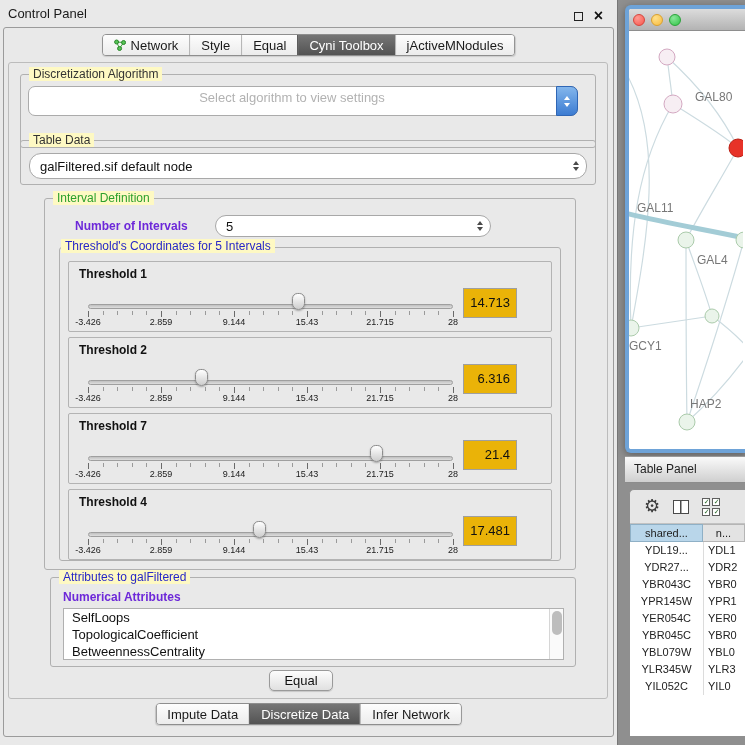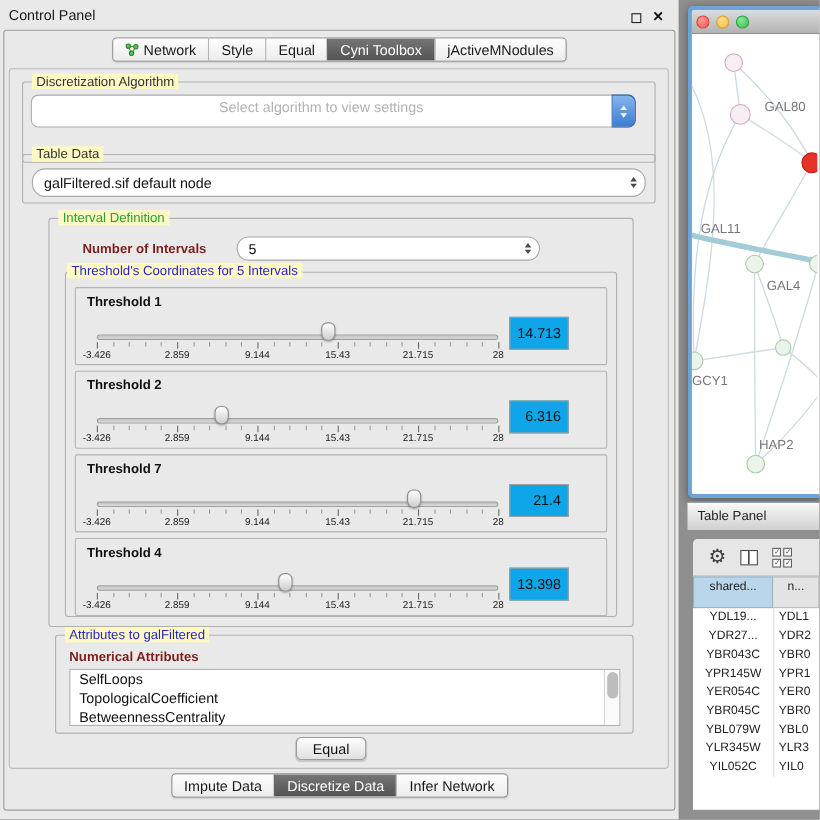--- a/index.html
+++ b/index.html
@@ -40,33 +40,33 @@
   .popup-item{height:16px;line-height:16px;font-size:13px;padding-left:6px;color:#111;white-space:nowrap}
   .popup-item.bold{font-weight:bold}
 
   
   .combo{position:absolute;background:#fff;border:1px solid #a8a8a8;border-radius:12px;font-size:13px;color:#111}
   .combo .val{position:absolute;left:10px;top:50%;transform:translateY(-50%);white-space:nowrap}
   .stepper{position:absolute;right:7px;top:50%;transform:translateY(-50%);display:flex;flex-direction:column;gap:2px}
   .tri-up{width:0;height:0;border-left:3.5px solid transparent;border-right:3.5px solid transparent;border-bottom:4px solid #4a4a4a}
   .tri-down{width:0;height:0;border-left:3.5px solid transparent;border-right:3.5px solid transparent;border-top:4px solid #4a4a4a}
 
-  .bold-label{position:absolute;font-size:12px;font-weight:bold;color:#7f1d1d;white-space:nowrap}
+  .bold-label{position:absolute;font-size:12px;font-weight:bold;color:#6d28d9;white-space:nowrap}
 
   
   #threshold-list{position:absolute;left:14px;top:48px;width:502px;height:314px;border:1px solid #b0b0b0;border-radius:3px;display:flex;flex-direction:column;gap:5px;padding:13px 8px 0 8px}
   .thr-box{position:relative;height:71px;border:1px solid #b3b3b3;border-radius:2px;flex:none}
   .thr-label{position:absolute;left:10px;top:5px;font-size:12px;font-weight:bold;color:#111}
   .slider-zone{position:absolute;left:19px;top:0;width:365px;height:71px}
   .track{position:absolute;left:0;right:0;top:42px;height:5px;background:linear-gradient(#c0c0c0,#dedede);border:1px solid #9f9f9f;border-radius:3px}
   .tick{position:absolute;top:49px;width:1px;height:4px;background:#9a9a9a}
   .tick.major{height:6px;background:#6a6a6a}
   .tlab{position:absolute;top:55px;font-size:9px;color:#1a1a1a;transform:translateX(-50%);white-space:nowrap}
   .thumb{position:absolute;top:31px;width:13px;height:17px;margin-left:-6.5px;background:linear-gradient(#ffffff,#cdcdcd);border:1px solid #8d8d8d;border-radius:6px 6px 7px 7px;box-shadow:0 1px 2px rgba(0,0,0,.3)}
-  .thr-value{position:absolute;right:34px;top:26px;width:54px;height:30px;background:#0ea5e9;border:1px solid #9f9f9f;font-size:13px;color:#111;text-align:right;line-height:28px;padding-right:6px}
+  .thr-value{position:absolute;right:34px;top:26px;width:54px;height:30px;background:#eab308;border:1px solid #9f9f9f;font-size:13px;color:#111;text-align:right;line-height:28px;padding-right:6px}
 
   
   .listbox{position:absolute;left:12px;top:30px;width:501px;height:52px;background:#fff;border:1px solid #b0b0b0;overflow:hidden}
   .attr-item{font-size:13px;color:#111;line-height:17px;padding-left:8px;white-space:nowrap}
   .vscroll{position:absolute;right:0;top:0;width:14px;height:100%;background:#fafafa;border-left:1px solid #d6d6d6}
   .vthumb{position:absolute;left:1.5px;top:2px;width:10px;height:24px;background:#bdbdbd;border-radius:5px}
 
   .apply-btn{position:absolute;left:269px;top:670px;width:64px;height:21px;border:1px solid #9a9a9a;border-radius:5px;background:linear-gradient(#fdfdfd,#e0e0e0);font-size:13px;color:#111;text-align:center;line-height:19px;box-shadow:0 1px 1px rgba(0,0,0,.15)}
 
   
@@ -82,21 +82,21 @@
 
   .table-panel-header{position:absolute;left:625px;top:456px;width:120px;height:27px;background:linear-gradient(#fafafa,#cfcfcf);border-top:1px solid #9a9a9a;border-bottom:1px solid #8c8c8c;font-size:12px;color:#222;line-height:25px;padding-left:9px}
 
   .table-window{position:absolute;left:629px;top:489px;width:116px;height:248px;background:#e6e6e6;border:1px solid #8f8f8f;border-right:none;border-radius:5px 0 0 0;overflow:hidden;display:flex;flex-direction:column}
   .tbl-toolbar{position:relative;height:34px;border-bottom:1px solid #c2c2c2;display:flex;align-items:center;gap:13px;padding-left:14px}
   .gear::before{content:"\2699";font-size:18px;color:#3c3c3c;line-height:18px}
   .col-icon{width:16px;height:14px;border:1.5px solid #4a4a4a;background:linear-gradient(#4a4a4a,#4a4a4a) 50% 0/1.5px 100% no-repeat,#fff}
   .cbgrid{display:grid;grid-template-columns:8px 8px;gap:2px}
   .cb{width:8px;height:8px;border:1px solid #5f5f5f;background:#fff;position:relative}
   .cb::after{content:"\2713";position:absolute;left:0.5px;top:-1px;font-size:7px;color:#2a6a2a}
-  .tbl-head{display:flex;height:29px;flex:none}
+  .tbl-head{display:flex;height:18px;flex:none}
   .hcell{width:73px;background:#e3e3e3;border:1px solid #b5b5b5;border-left:none;font-size:11px;color:#222;text-align:center;line-height:16px;overflow:hidden;white-space:nowrap}
   .hcell:first-child{border-left:1px solid #b5b5b5}
   .hcell.hsel{background:#b9d6ea;border-color:#8fb0c6}
   .hcell.last{flex:1}
   #table-rows{flex:1;background:#fff}
   .trow{display:flex;height:17px}
   .tcell{font-size:11px;color:#222;line-height:17px;overflow:hidden;white-space:nowrap}
   .tcell.c1{width:73px;text-align:center}
   .tcell.c2{flex:1;border-left:1px solid #dcdcdc;padding-left:4px}
 </style>
@@ -326,21 +326,21 @@
               <span class="tick" style="left: 96%;"></span>
               <span class="tick major" style="left: 100%;"></span>
               <span class="tlab" style="left: 0%;">-3.426</span>
               <span class="tlab" style="left: 20%;">2.859</span>
               <span class="tlab" style="left: 40%;">9.144</span>
               <span class="tlab" style="left: 60%;">15.43</span>
               <span class="tlab" style="left: 80%;">21.715</span>
               <span class="tlab" style="left: 100%;">28</span>
               <div class="thumb" style="left: 46.9993%;"></div>
             </div>
-            <div class="thr-value">13.398</div>
+            <div class="thr-value">17.481</div>
           </div>
         </div>
     </div>
 
     <div class="group" style="left:50px;top:577px;width:526px;height:90px">
       <span class="group-title gt-blue">Attributes to galFiltered</span>
       <span class="bold-label" style="left:12px;top:12px">Numerical Attributes</span>
       <div class="listbox">
         <div id="attr-list">
             <div class="attr-item">SelfLoops</div>

